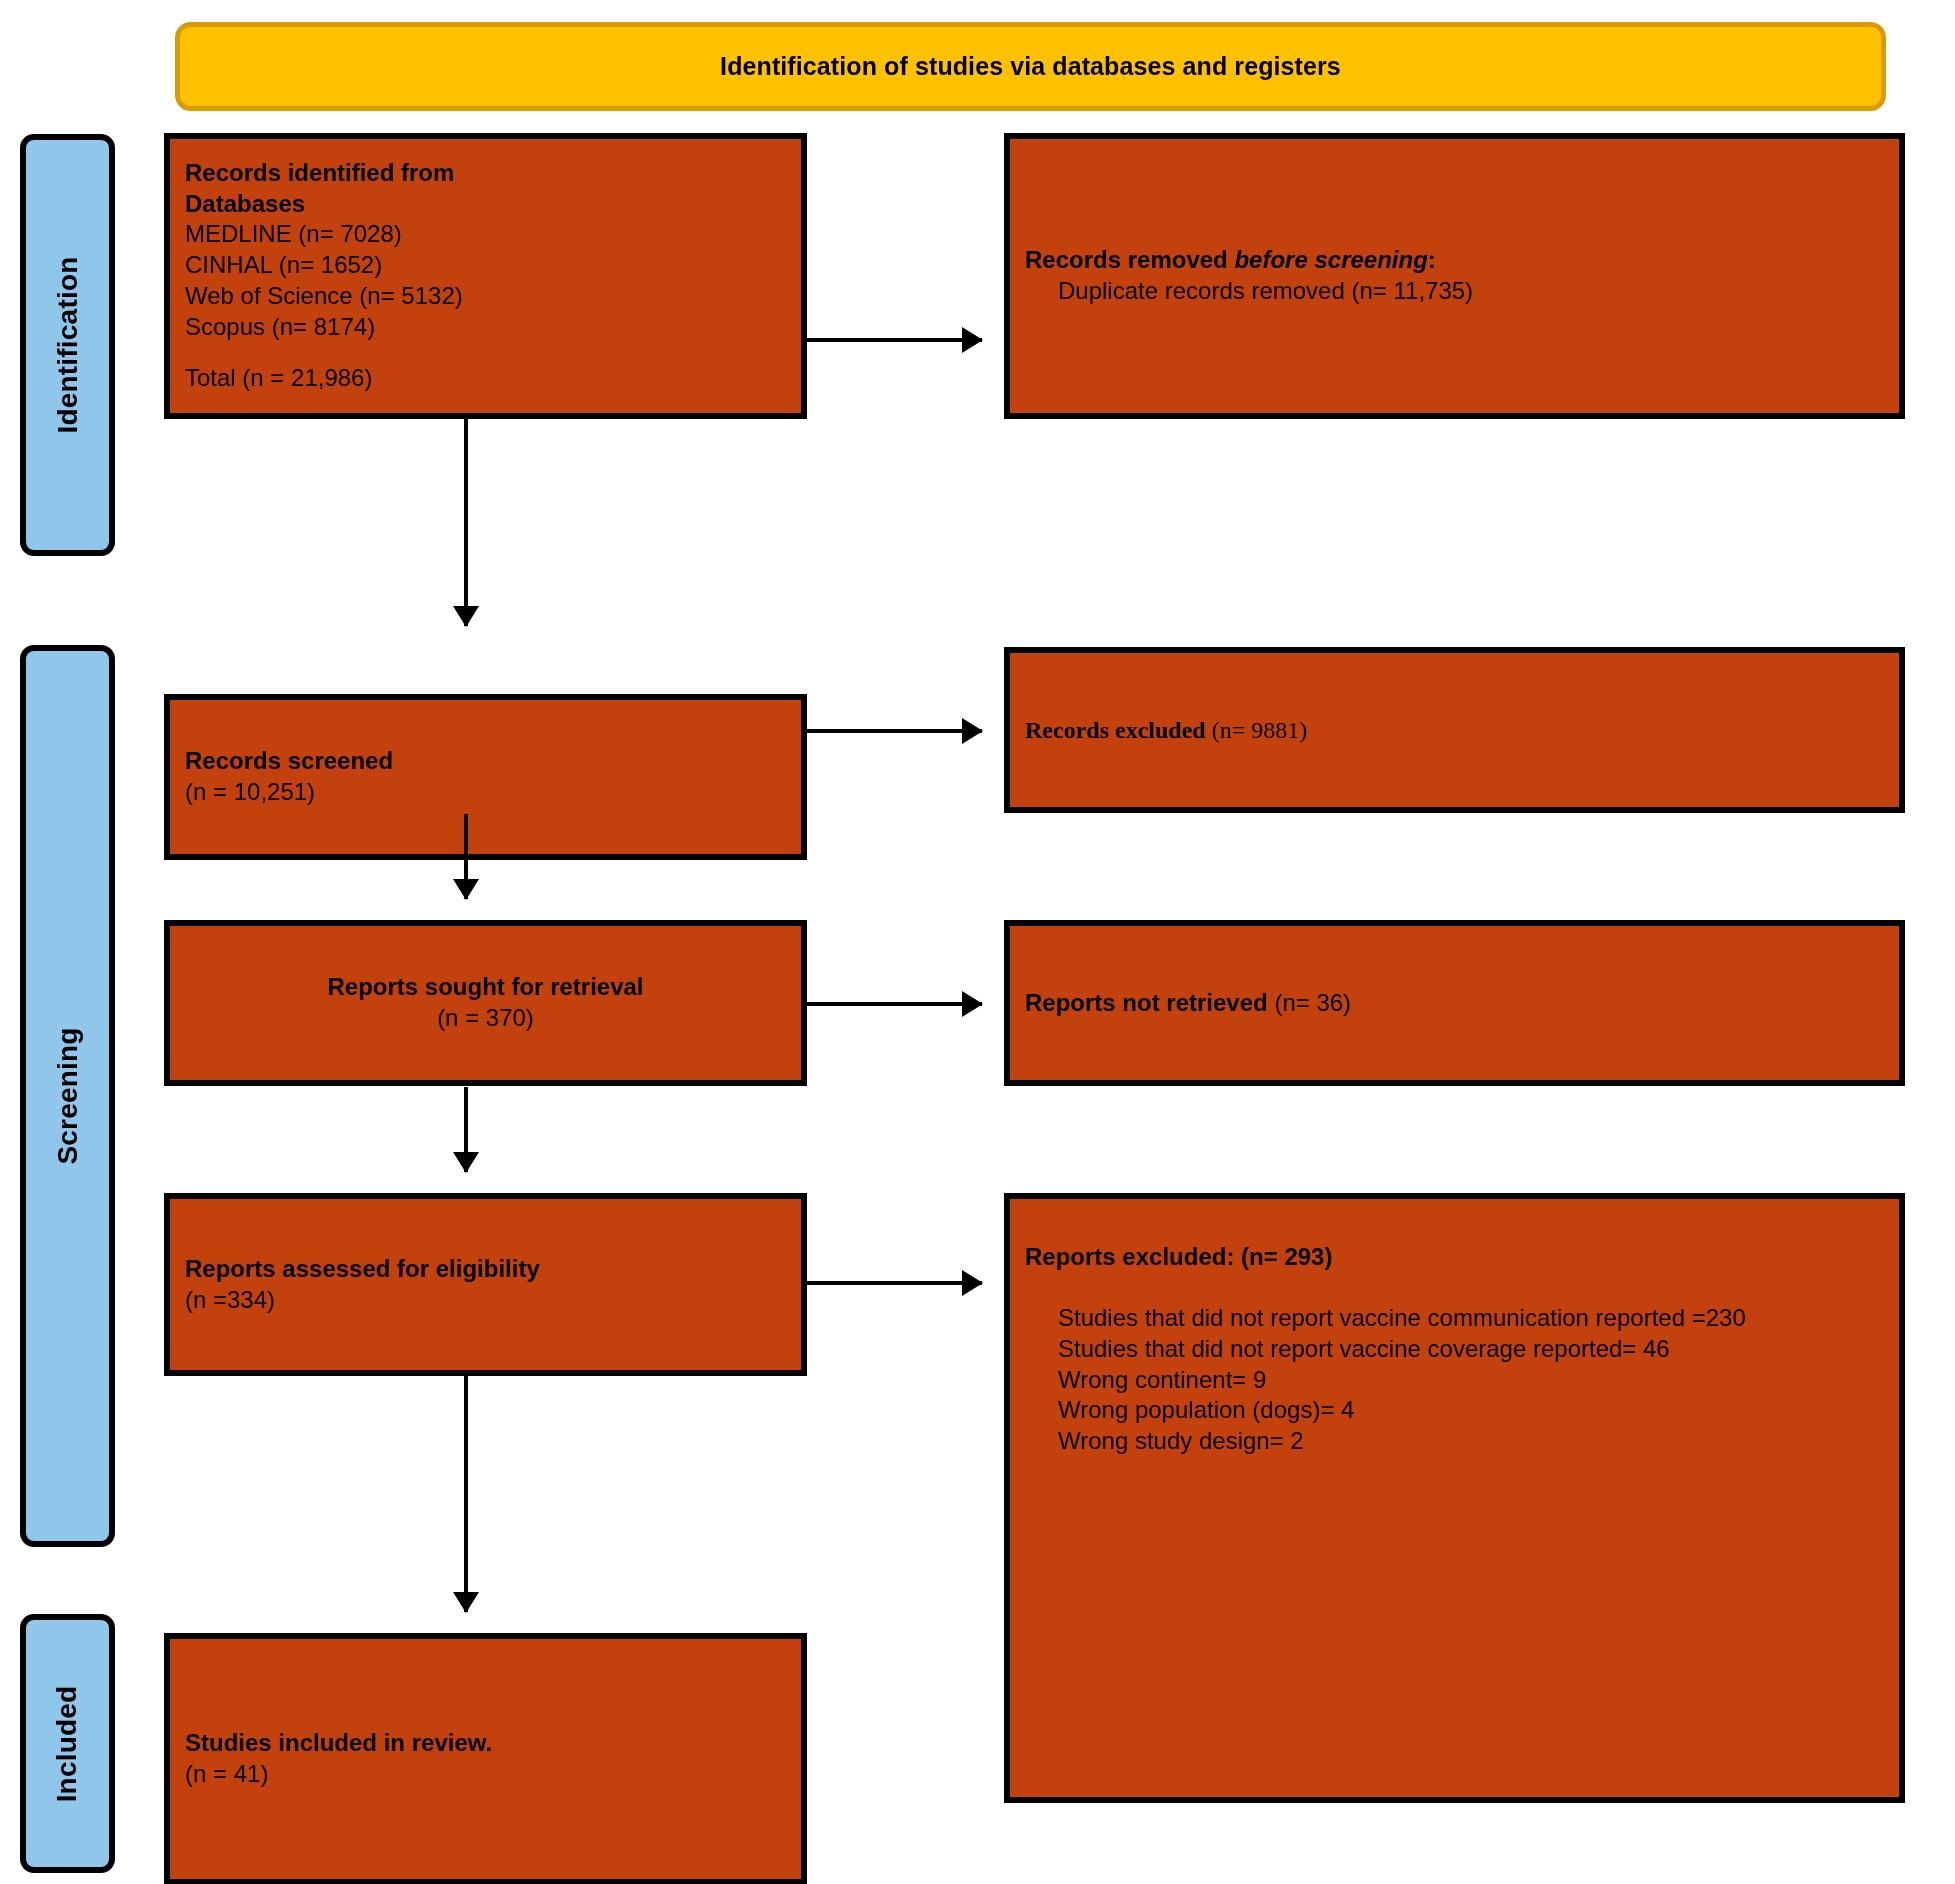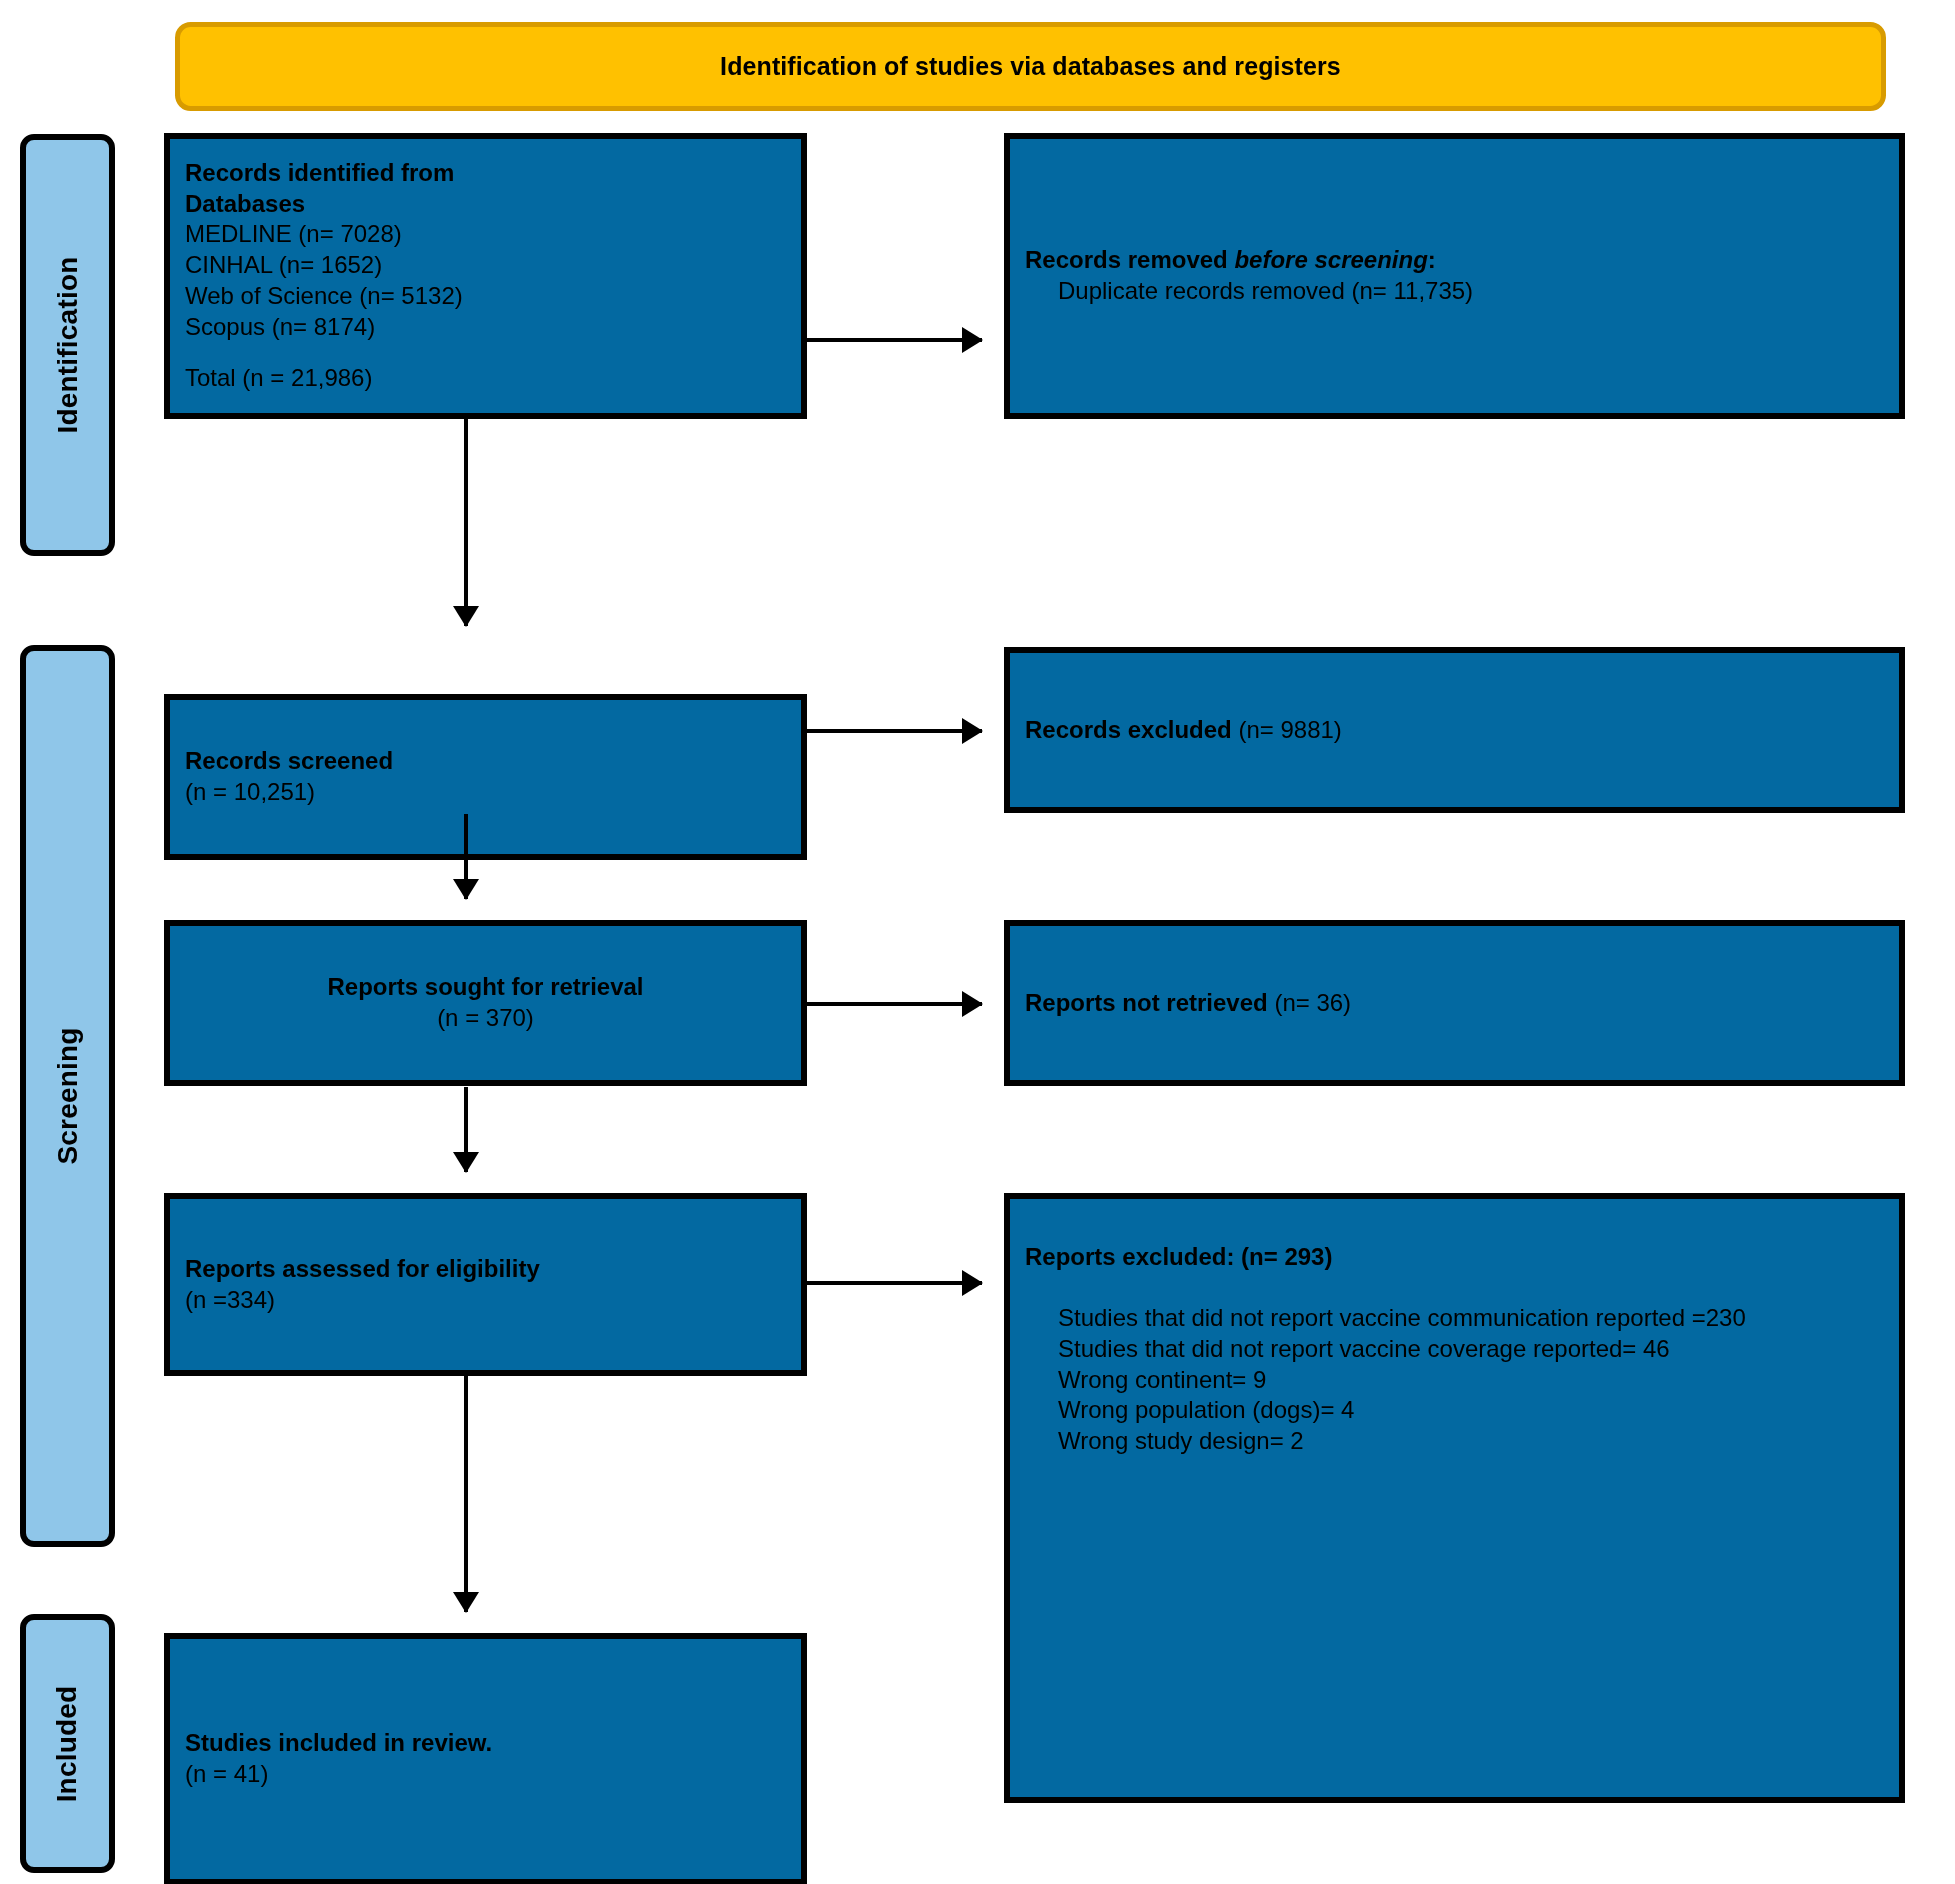--- a/index.html
+++ b/index.html
@@ -61,21 +61,21 @@
     color: #000000;
     letter-spacing: 0.2px;
   }
   #stage-identification { left: 20.3px; top: 134px;  width: 95px; height: 422px; }
   #stage-screening      { left: 20.3px; top: 645px; width: 95px; height: 902px; }
   #stage-included       { left: 20.3px; top: 1614px; width: 95px; height: 259px; }
 
   
   .box {
     position: absolute;
-    background: #0369a1;
+    background: #c2410c;
     border: 6px solid #000000;
     box-sizing: border-box;
     padding: 0 15px;
     display: flex;
     flex-direction: column;
     justify-content: center;
   }
   .box-inner {
     font-size: 24px;
     color: #000000;
@@ -90,21 +90,21 @@
 
   
   #box-identified      { left: 164px; top: 133px;  width: 643px; height: 286px; }
   #box-screened        { left: 164px; top: 647px; width: 643px; height: 166px; margin-top: 47px; }
   #box-sought          { left: 164px; top: 920px; width: 643px; height: 166px; text-align: center; }
   #box-assessed        { left: 164px; top: 1193px; width: 643px; height: 183px; }
   #box-included        { left: 164px; top: 1633px; width: 643px; height: 252px; }
 
   
   #box-removed         { left: 1004px; top: 133px;  width: 901px; height: 286px; }
-  #box-excluded        { left: 1004px; top: 647px; width: 901px; height: 166px; }
+  #box-excluded        { left: 1004px; top: 647px; width: 901px; height: 166px; font-family: Liberation Serif, serif; }
   #box-notretrieved    { left: 1004px; top: 920px; width: 901px; height: 166px; }
   #box-reportsexcluded { left: 1004px; top: 1193px; width: 901px; height: 610px; }
 
   #box-reportsexcluded .box-inner { justify-content: flex-start; }
   #box-reportsexcluded { justify-content: flex-start; padding-top: 43px; }
 
   
   .arrow-h {
     position: absolute;
     height: 3.7px;

